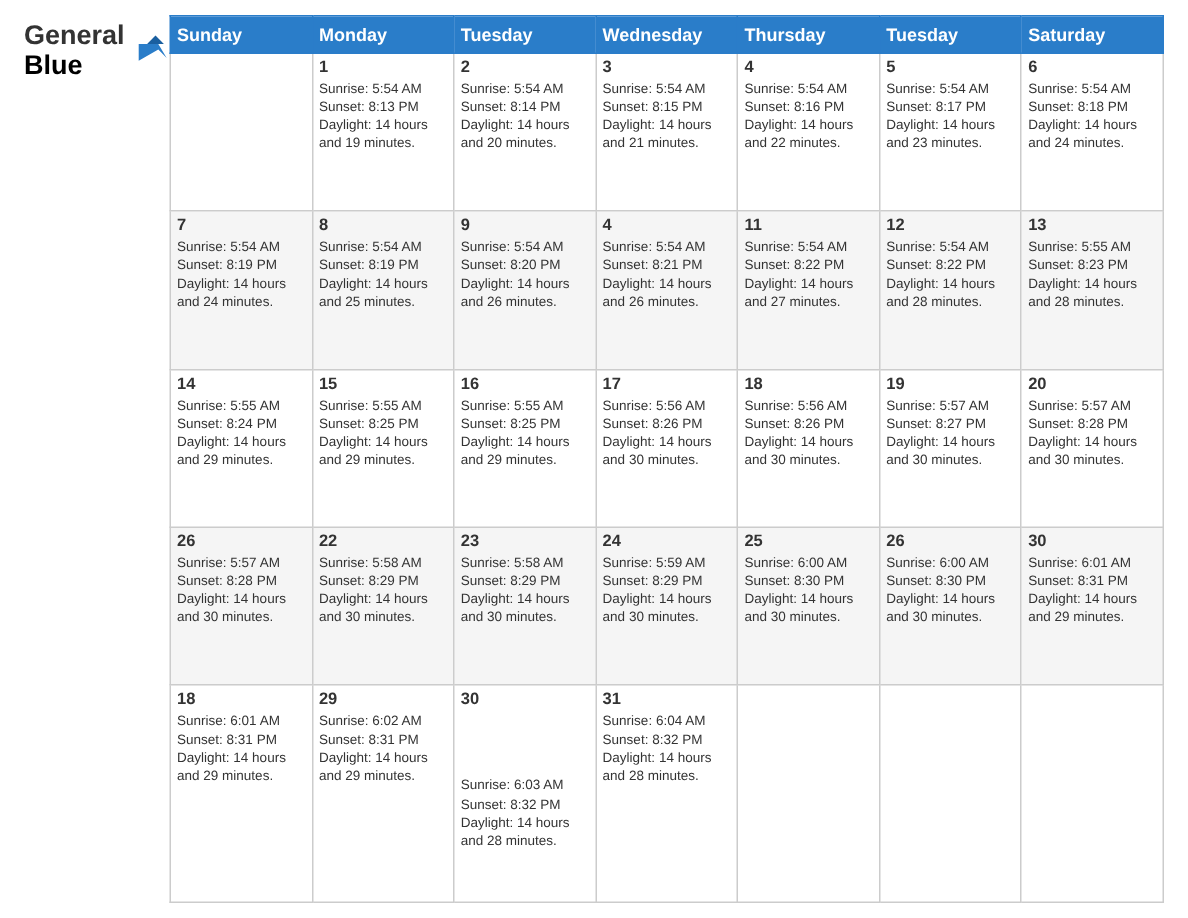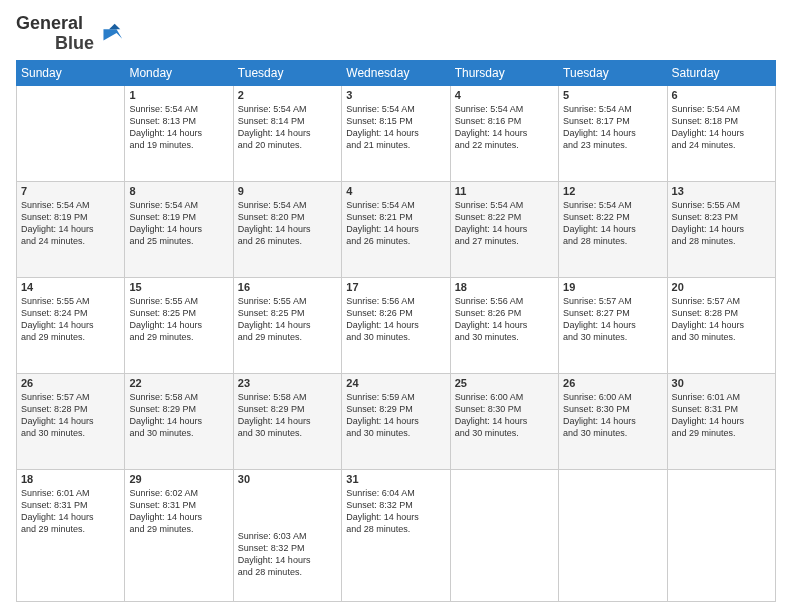--- a/index.html
+++ b/index.html
@@ -8,40 +8,40 @@
       height: 612px;
       font-family: Arial, sans-serif;
       background: #fff;
       overflow: hidden;
     }
     .page {
       width: 792px;
       height: 612px;
       padding: 10px 16px 10px 16px;
       display: flex;
-      flex-direction: column;
+      flex-direction: row;
     }
     .header {
       display: flex;
       align-items: flex-start;
       justify-content: space-between;
       margin-bottom: 6px;
     }
     .logo {
       display: flex;
       align-items: center;
       margin-top: 4px;
     }
     .logo-text {
       font-size: 18px;
       font-weight: bold;
       color: #333;
       line-height: 1.1;
     }
-    .logo-text .blue { color: #404040; margin-left: 39px; }
+    .logo-text .blue { color: #000000; }
     .logo-icon {
       width: 28px;
       height: 28px;
       margin-left: 2px;
     }
     .title-block {
       text-align: right;
     }
     .main-title {
       font-size: 32px;
@@ -58,21 +58,21 @@
       flex: 1;
       border: 1px solid #bbb;
       border-collapse: collapse;
       width: 100%;
       table-layout: fixed;
     }
     .calendar th {
       background-color: #2a7dc9;
       color: white;
       font-size: 12px;
-      font-weight: normal;
+      font-weight: bold;
       padding: 5px 4px;
       text-align: left;
       border: 1px solid #2a7dc9;
     }
     .calendar td {
       border: 1px solid #ccc;
       vertical-align: top;
       padding: 3px 4px;
       font-size: 9.5px;
       color: #333;

